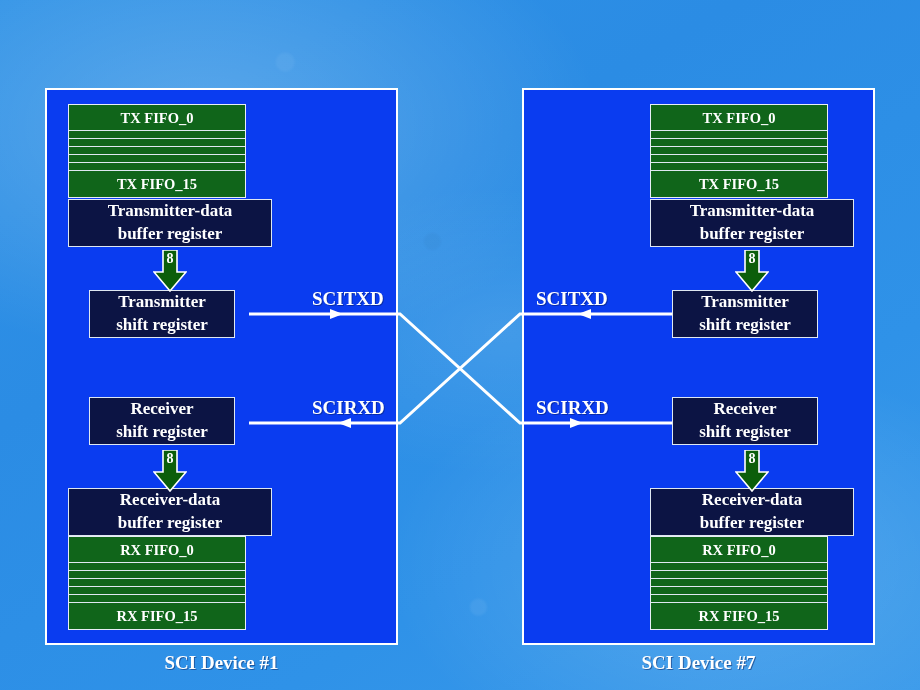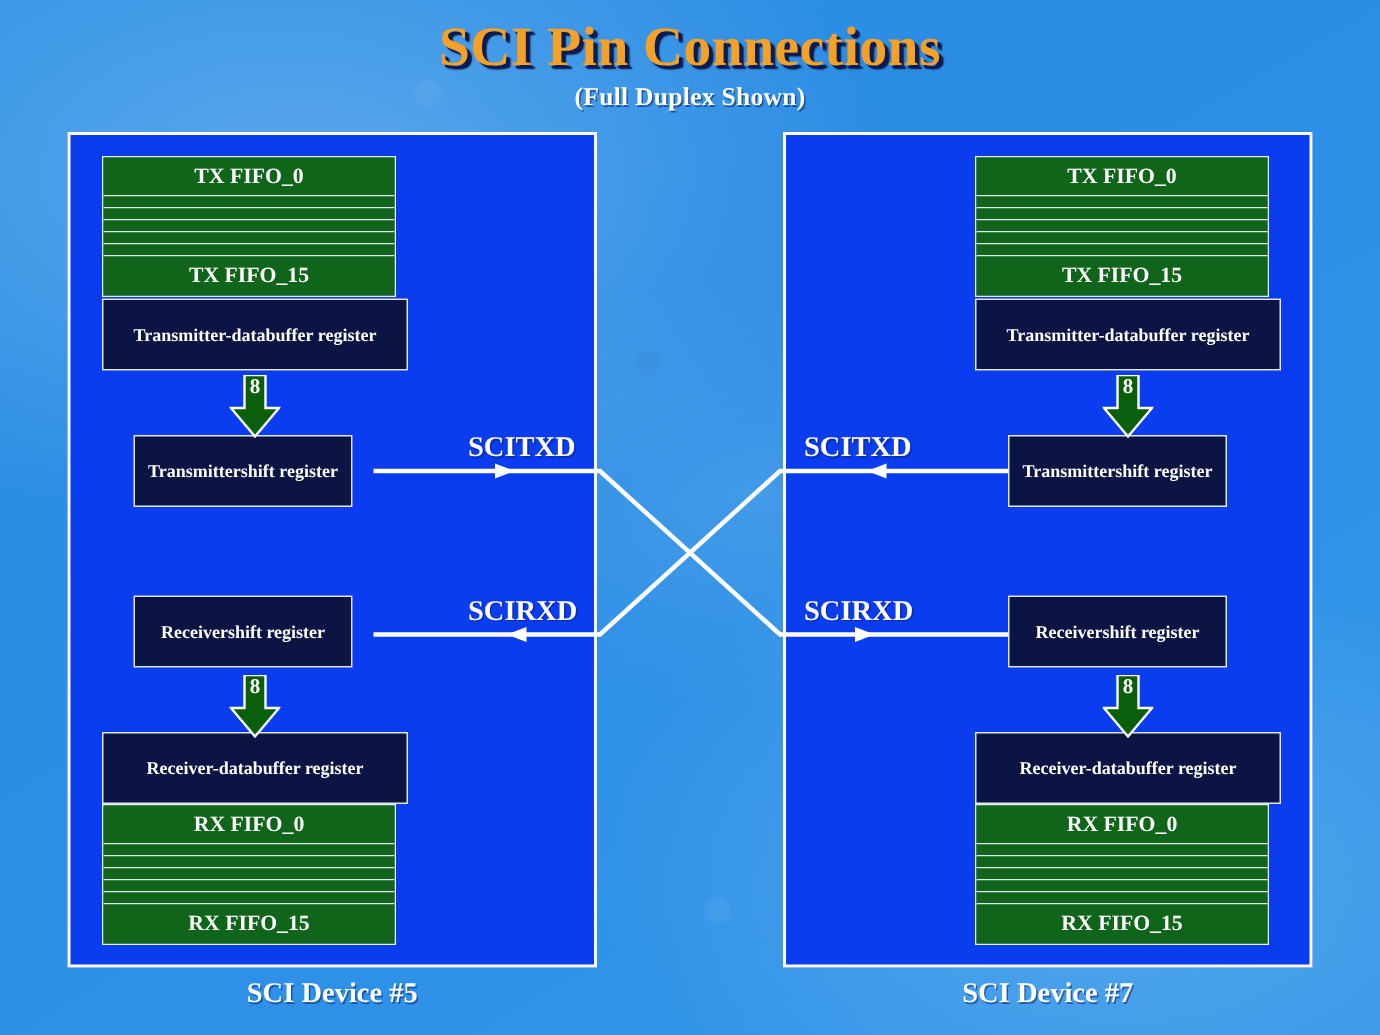--- a/index.html
+++ b/index.html
@@ -100,21 +100,21 @@
     color: #ffffff;
     text-shadow: 1px 1px 0 rgba(10,30,90,0.5);
     z-index: 6;
   }
   #device-caption-1 { left: 45px; }
   #device-caption-2 { left: 522px; }
 
   
   .fifo-stack {
     position: absolute;
-    width: 196px;
+    width: 178px;
     border: 1px solid #e8eef6;
     box-sizing: border-box;
     background: #0b5e0b;
     z-index: 4;
     font-family: Liberation Serif, serif;
   }
   .fifo-cell {
     background: #10651a;
     color: #ffffff;
     font-size: 14.5px;
@@ -134,25 +134,25 @@
   }
 
   
   .reg-box {
     position: absolute;
     width: 204px;
     background: #0C1444;
     border: 1px solid #dfe8f2;
     box-sizing: border-box;
     color: #ffffff;
-    font-size: 12px;
+    font-size: 17px;
     font-weight: bold;
     text-align: center;
     display: flex;
-    flex-direction: row;
+    flex-direction: column;
     align-items: center;
     justify-content: center;
     line-height: 1.35;
     z-index: 4;
   }
   .reg-box.shifter {
     width: 146px;
   }
 
   
@@ -192,24 +192,20 @@
     z-index: 6;
     white-space: nowrap;
     text-shadow: 1px 1px 0 rgba(8,24,80,0.45);
   }
 </style>
 </head>
 <body>
 
 <div id="slide">
 
-  <div id="title-block">
-    <div id="main-title">SCI Pin Connections</div>
-    <div id="subtitle">(Full Duplex Shown)</div>
-  </div>
 
   <div class="device-panel" id="device-panel-1"></div>
 
   <div class="fifo-stack" style="left:68px; top:104px;">
     <div class="fifo-cell">TX FIFO_0</div>
     <div class="fifo-bar"></div>
     <div class="fifo-bar"></div>
     <div class="fifo-bar"></div>
     <div class="fifo-bar"></div>
     <div class="fifo-bar"></div>
@@ -330,16 +326,16 @@
       <polygon points="578,314 591,309 591,319"></polygon>
       <polygon points="338,423 351,418 351,428"></polygon>
     </g>
   </svg>
 
   <div class="signal-label" style="left:312px; top:288px;">SCITXD</div>
   <div class="signal-label" style="left:312px; top:397px;">SCIRXD</div>
   <div class="signal-label" style="left:536px; top:288px;">SCITXD</div>
   <div class="signal-label" style="left:536px; top:397px;">SCIRXD</div>
 
-  <div class="device-caption" id="device-caption-1">SCI Device #5</div>
+  <div class="device-caption" id="device-caption-1">SCI Device #1</div>
   <div class="device-caption" id="device-caption-2">SCI Device #7</div>
 
 </div>
 
 </body></html>

